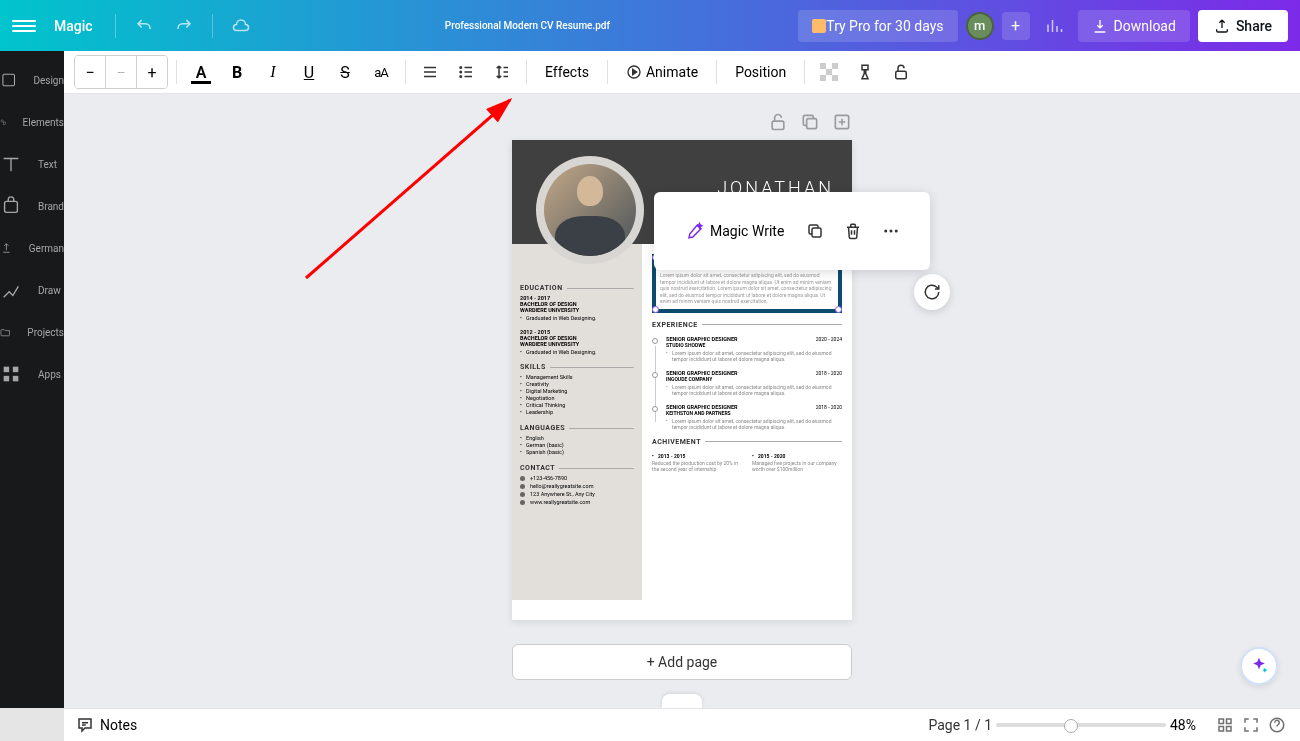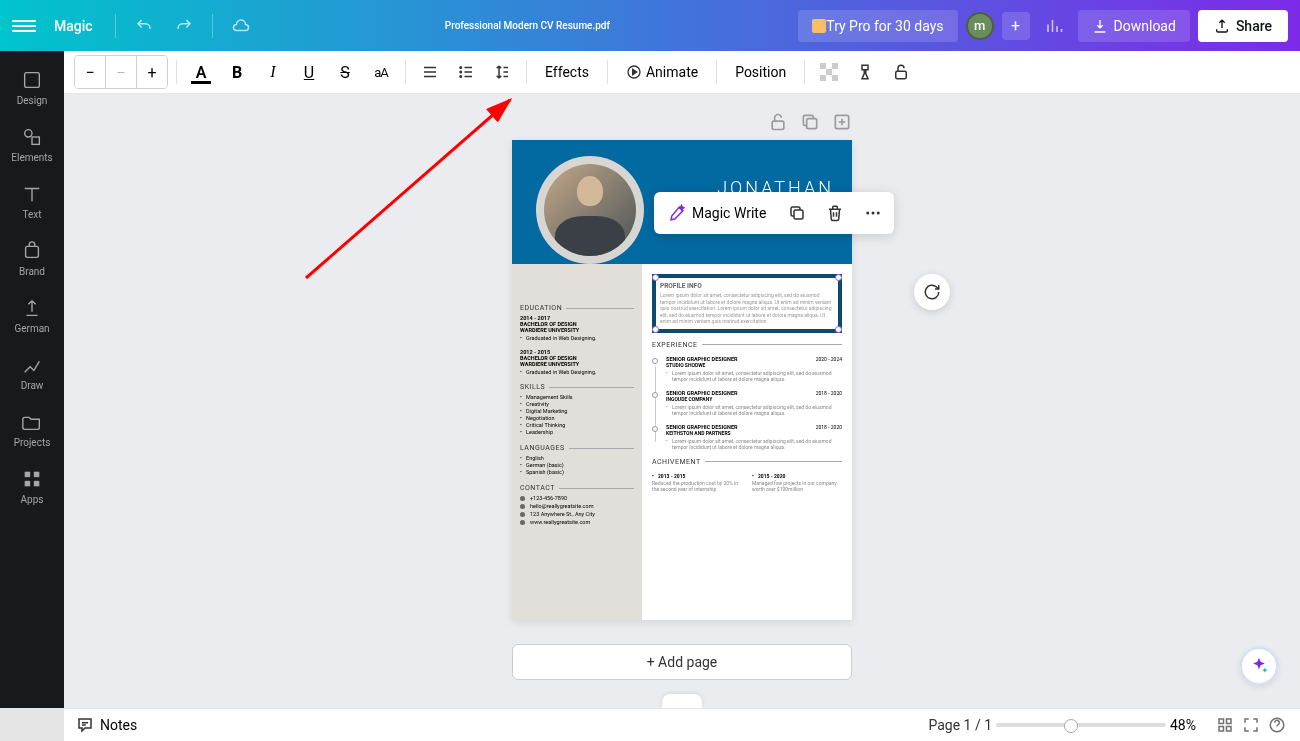--- a/index.html
+++ b/index.html
@@ -11,47 +11,47 @@
 .crown{width:14px;height:14px;background:#fdbc68;border-radius:2px}
 .topbar .divider{width:1px;height:24px;background:rgba(255,255,255,.3);margin:0 4px}
 .topbar .icon-btn{width:32px;height:32px;display:flex;align-items:center;justify-content:center;border-radius:4px;cursor:pointer;opacity:.7}
 .doc-title{flex:1;text-align:center;font-size:10px;font-weight:500}
 .try-pro{background:rgba(255,255,255,.15);padding:8px 14px;border-radius:4px;font-size:14px;display:flex;align-items:center;cursor:pointer}
 .avatar{width:28px;height:28px;border-radius:50%;background:#6a8d5c;border:2px solid rgba(0,0,0,.3);display:flex;align-items:center;justify-content:center;font-size:13px;font-weight:500}
 .plus-btn{width:28px;height:28px;border-radius:4px;background:rgba(255,255,255,.15);display:flex;align-items:center;justify-content:center;cursor:pointer}
 .dl-btn{background:rgba(255,255,255,.15);padding:8px 14px;border-radius:4px;font-size:14px;display:flex;align-items:center;gap:6px;cursor:pointer}
 .share-btn{background:#fff;color:#0d1216;padding:8px 16px;border-radius:4px;font-size:14px;font-weight:500;display:flex;align-items:center;gap:6px;cursor:pointer}
 .sidepanel{position:absolute;left:0;top:51px;width:64px;height:657px;background:#18191b;display:flex;flex-direction:column;padding-top:8px}
-.sp-item{display:flex;flex-direction:column;align-items:center;padding:10px 0;color:#a6a6a6;font-size:10px;cursor:pointer;gap:4px}
+.sp-item{display:flex;flex-direction:row;align-items:center;padding:10px 0;color:#a6a6a6;font-size:10px;cursor:pointer;gap:16px}
 .sp-item svg{width:22px;height:22px}
 .toolbar{position:absolute;left:64px;top:51px;right:0;height:43px;background:#fff;border-bottom:1px solid #e5e5e5;display:flex;align-items:center;padding:0 10px;gap:4px}
 .font-select{border:1px solid #d0d0d0;border-radius:4px;padding:6px 10px;font-size:14px;width:146px;display:flex;align-items:center;justify-content:space-between;cursor:pointer}
 .size-group{display:flex;border:1px solid #d0d0d0;border-radius:4px;overflow:hidden}
 .size-group button{width:30px;height:32px;background:#fff;border:none;cursor:pointer;font-size:16px}
 .size-group .size-val{width:32px;text-align:center;border-left:1px solid #d0d0d0;border-right:1px solid #d0d0d0;line-height:32px;color:#aaa;font-size:13px}
 .tb-btn{width:32px;height:32px;display:flex;align-items:center;justify-content:center;border-radius:4px;cursor:pointer;font-size:16px}
 .tb-div{width:1px;height:24px;background:#e0e0e0;margin:0 4px}
 .tb-text{padding:6px 10px;font-size:14px;cursor:pointer;border-radius:4px}
 .text-color{position:relative}
 .text-color::after{content:'';position:absolute;bottom:4px;left:6px;right:6px;height:3px;background:#000}
 .aa{font-size:13px;letter-spacing:-1px}
 .canvas-area{position:absolute;left:64px;top:94px;right:0;bottom:33px;background:#ebecf0;overflow:hidden}
 .page-actions{position:absolute;top:18px;left:50%;transform:translateX(-50%);width:340px;display:flex;justify-content:flex-end;gap:12px}
 .page-actions .pa{width:20px;height:20px;cursor:pointer;opacity:.6}
 .doc{position:absolute;top:46px;left:50%;transform:translateX(-50%);width:340px;height:480px;background:#fff;box-shadow:0 2px 8px rgba(0,0,0,.1)}
-.doc-header{height:124px;background:#0369a1;position:relative}
+.doc-header{height:104px;background:#404040;position:relative}
 .doc-name{position:absolute;right:18px;top:36px;text-align:right;color:#fff;font-size:18px;font-weight:300;letter-spacing:3px;line-height:1.3}
 .photo-ring{position:absolute;left:24px;top:16px;width:108px;height:108px;border-radius:50%;background:#d8d6d2;display:flex;align-items:center;justify-content:center}
 .photo{width:92px;height:92px;border-radius:50%;background:linear-gradient(135deg,#c4a888 0%,#4a5358 100%);overflow:hidden;position:relative}
 .photo::after{content:'';position:absolute;top:12px;left:50%;transform:translateX(-50%);width:26px;height:30px;background:#d4b89a;border-radius:50% 50% 45% 45%}
 .photo::before{content:'';position:absolute;bottom:-10px;left:50%;transform:translateX(-50%);width:70px;height:50px;background:#3a4045;border-radius:40% 40% 0 0}
 .doc-body{display:flex;height:356px}
 .doc-left{width:130px;background:#e2dfda;padding:40px 8px 8px;font-size:6px}
 .doc-right{flex:1;padding:10px 10px 8px;font-size:6px;position:relative}
-.sec-title{font-size:7px;font-weight:400;letter-spacing:.5px;margin-bottom:3px;color:#333}
+.sec-title{font-size:7px;font-weight:700;letter-spacing:.5px;margin-bottom:3px;color:#333}
 .sec-title.lined{display:flex;align-items:center;gap:4px}
 .sec-title.lined::after{content:'';flex:1;height:1px;background:#aaa}
 .edu-block{margin-bottom:8px}
 .edu-dates{font-size:5.5px;font-weight:700}
 .edu-deg{font-size:5.5px;font-weight:700}
 .edu-uni{font-size:5.5px;font-weight:700}
 .edu-note{font-size:5.5px;margin-top:2px;padding-left:6px;position:relative}
 .edu-note::before{content:'•';position:absolute;left:0}
 .skill-list{list-style:none;padding-left:6px}
 .skill-list li{font-size:5.5px;margin-bottom:1px;position:relative}
@@ -70,21 +70,21 @@
 .exp-title{font-size:5.5px;font-weight:700}
 .exp-co{font-size:5px;font-weight:700}
 .exp-date{position:absolute;right:0;top:0;font-size:5px}
 .exp-desc{font-size:5px;color:#888;margin-top:2px;padding-left:6px;position:relative}
 .exp-desc::before{content:'•';position:absolute;left:0}
 .ach-row{display:flex;gap:10px}
 .ach-col{flex:1}
 .ach-date{font-size:5px;font-weight:700;position:relative;padding-left:6px}
 .ach-date::before{content:'•';position:absolute;left:0}
 .ach-text{font-size:5px;color:#888;margin-top:1px}
-.context-bar{position:absolute;top:98px;left:50%;transform:translateX(-28px);background:#fff;border-radius:6px;box-shadow:0 2px 12px rgba(0,0,0,.15);padding:6px;display:flex;align-items:center;gap:8px;z-index:10}
+.context-bar{position:absolute;top:98px;left:50%;transform:translateX(-28px);background:#fff;border-radius:6px;box-shadow:0 2px 12px rgba(0,0,0,.15);padding:24px;display:flex;align-items:center;gap:8px;z-index:10}
 .magic-write{display:flex;align-items:center;gap:6px;padding:4px 8px;font-size:14px;cursor:pointer;border-radius:4px}
 .cb-btn{width:30px;height:30px;display:flex;align-items:center;justify-content:center;cursor:pointer;border-radius:4px}
 .refresh-bubble{position:absolute;top:180px;right:350px;width:36px;height:36px;background:#fff;border-radius:50%;box-shadow:0 2px 8px rgba(0,0,0,.15);display:flex;align-items:center;justify-content:center;cursor:pointer;z-index:5}
 .add-page{position:absolute;top:550px;left:50%;transform:translateX(-50%);width:340px;height:36px;border:1px solid #ccc;border-radius:6px;background:#fff;display:flex;align-items:center;justify-content:center;font-size:14px;color:#333;cursor:pointer}
 .arrow{position:absolute;z-index:20;pointer-events:none}
 .bottombar{position:absolute;left:64px;right:0;bottom:0;height:33px;background:#fff;border-top:1px solid #e5e5e5;display:flex;align-items:center;padding:0 12px;gap:4px}
 .notes-btn{display:flex;align-items:center;gap:6px;font-size:14px;cursor:pointer}
 .bb-spacer{flex:1}
 .page-ind{font-size:14px;color:#333}
 .zoom-slider{width:170px;height:4px;background:#ddd;border-radius:2px;position:relative;cursor:pointer}

